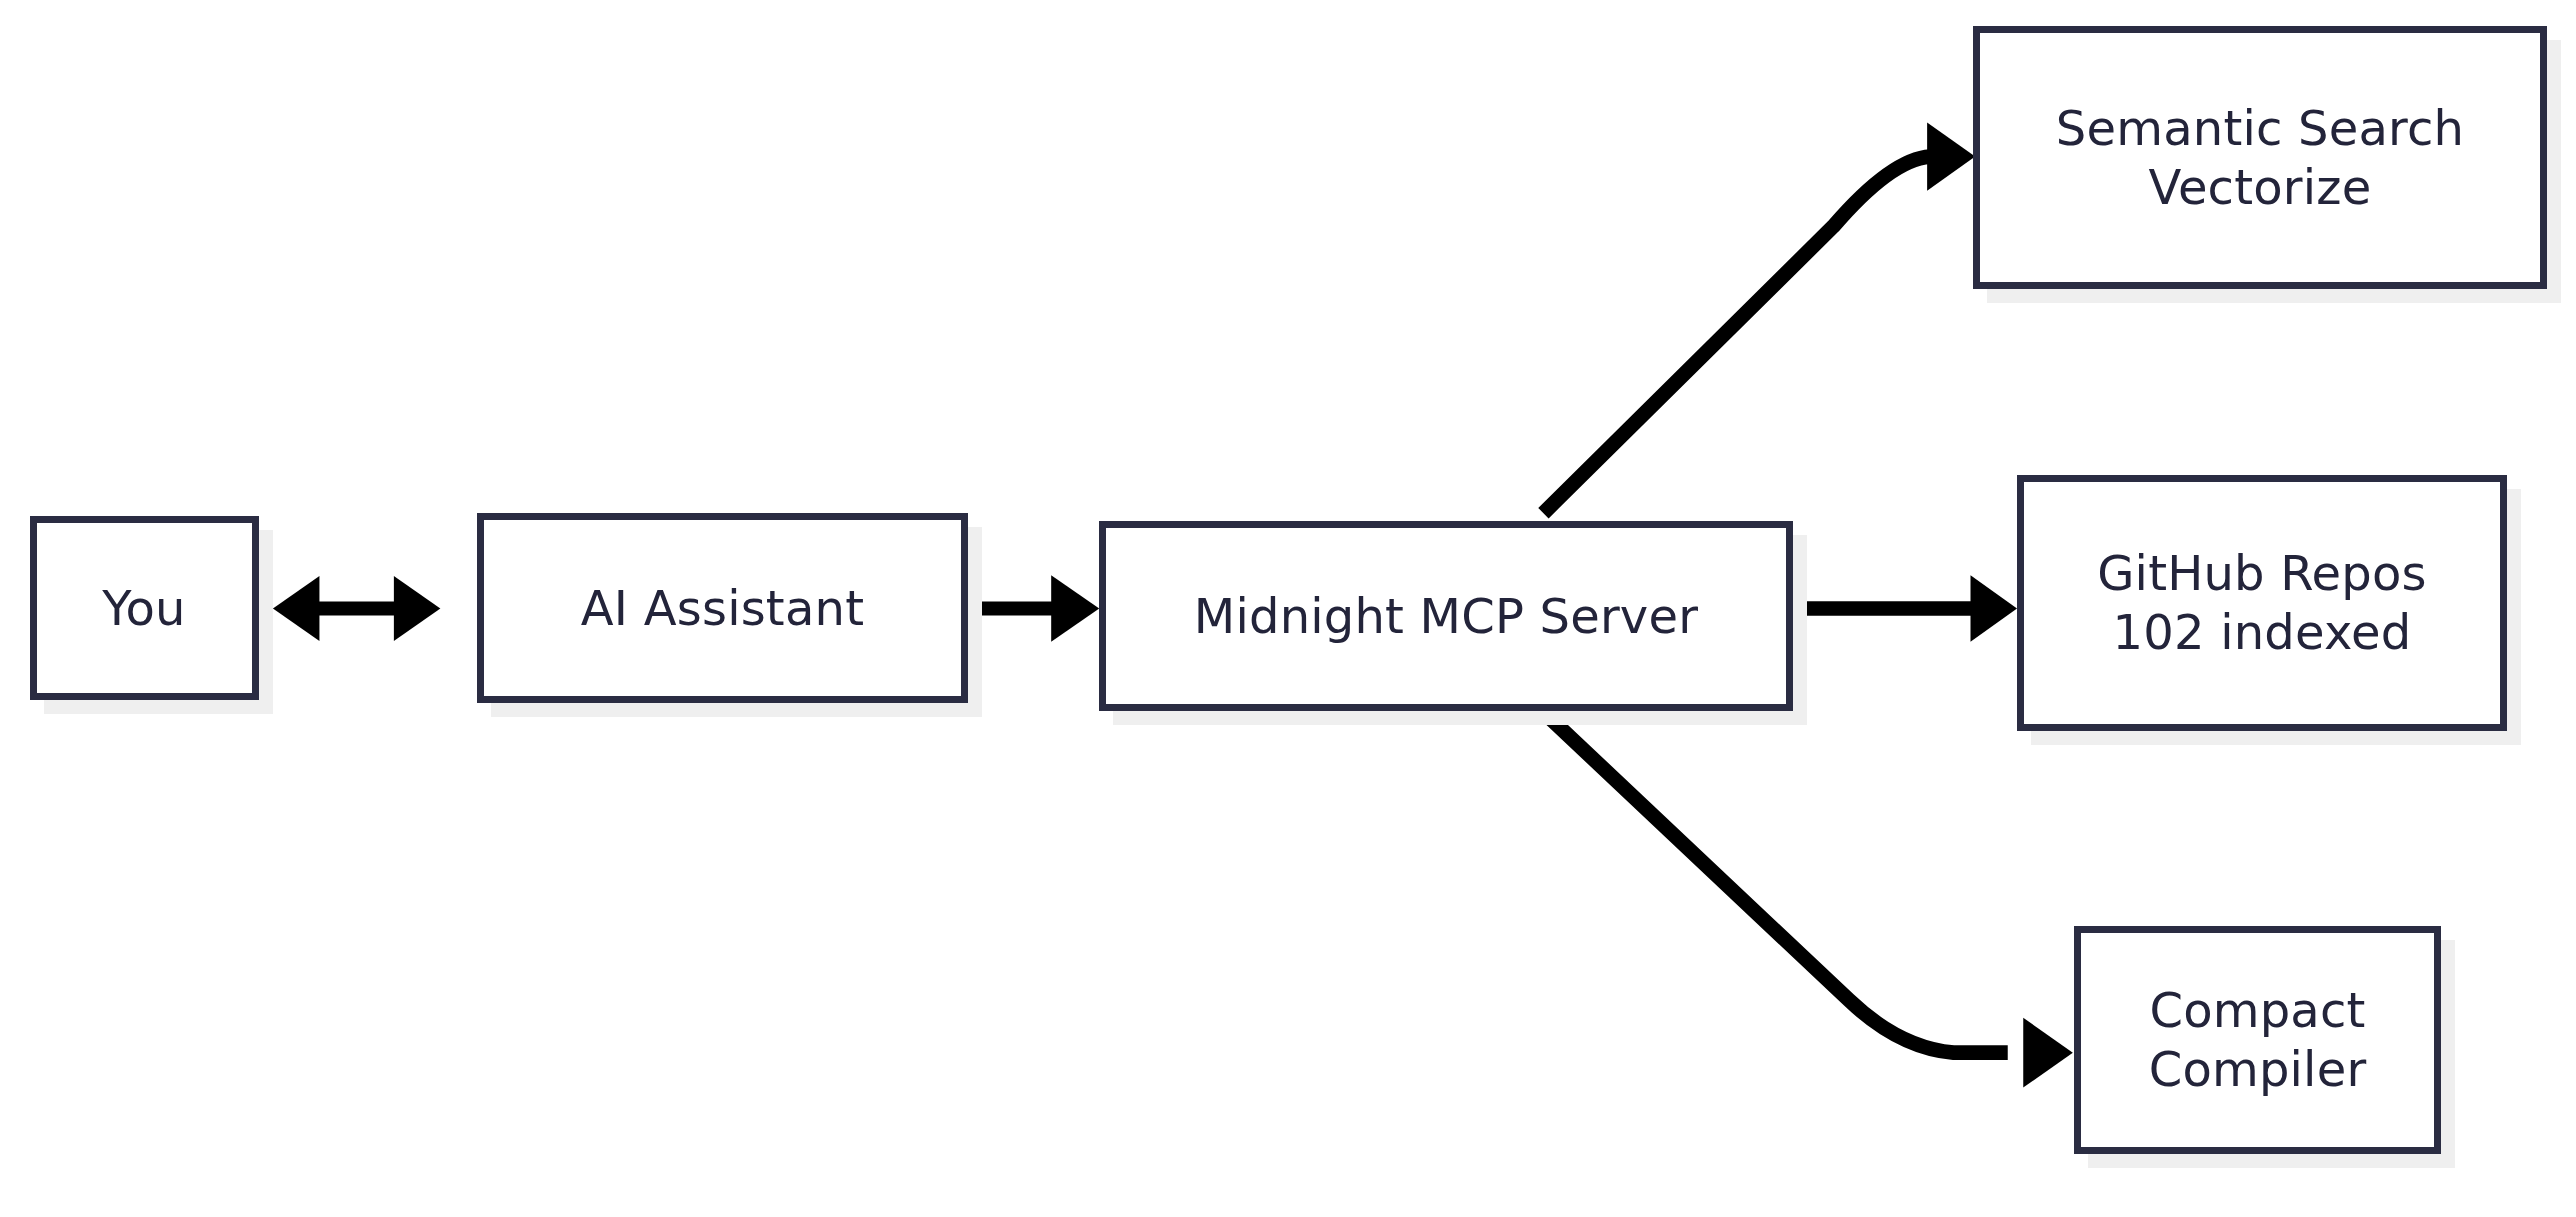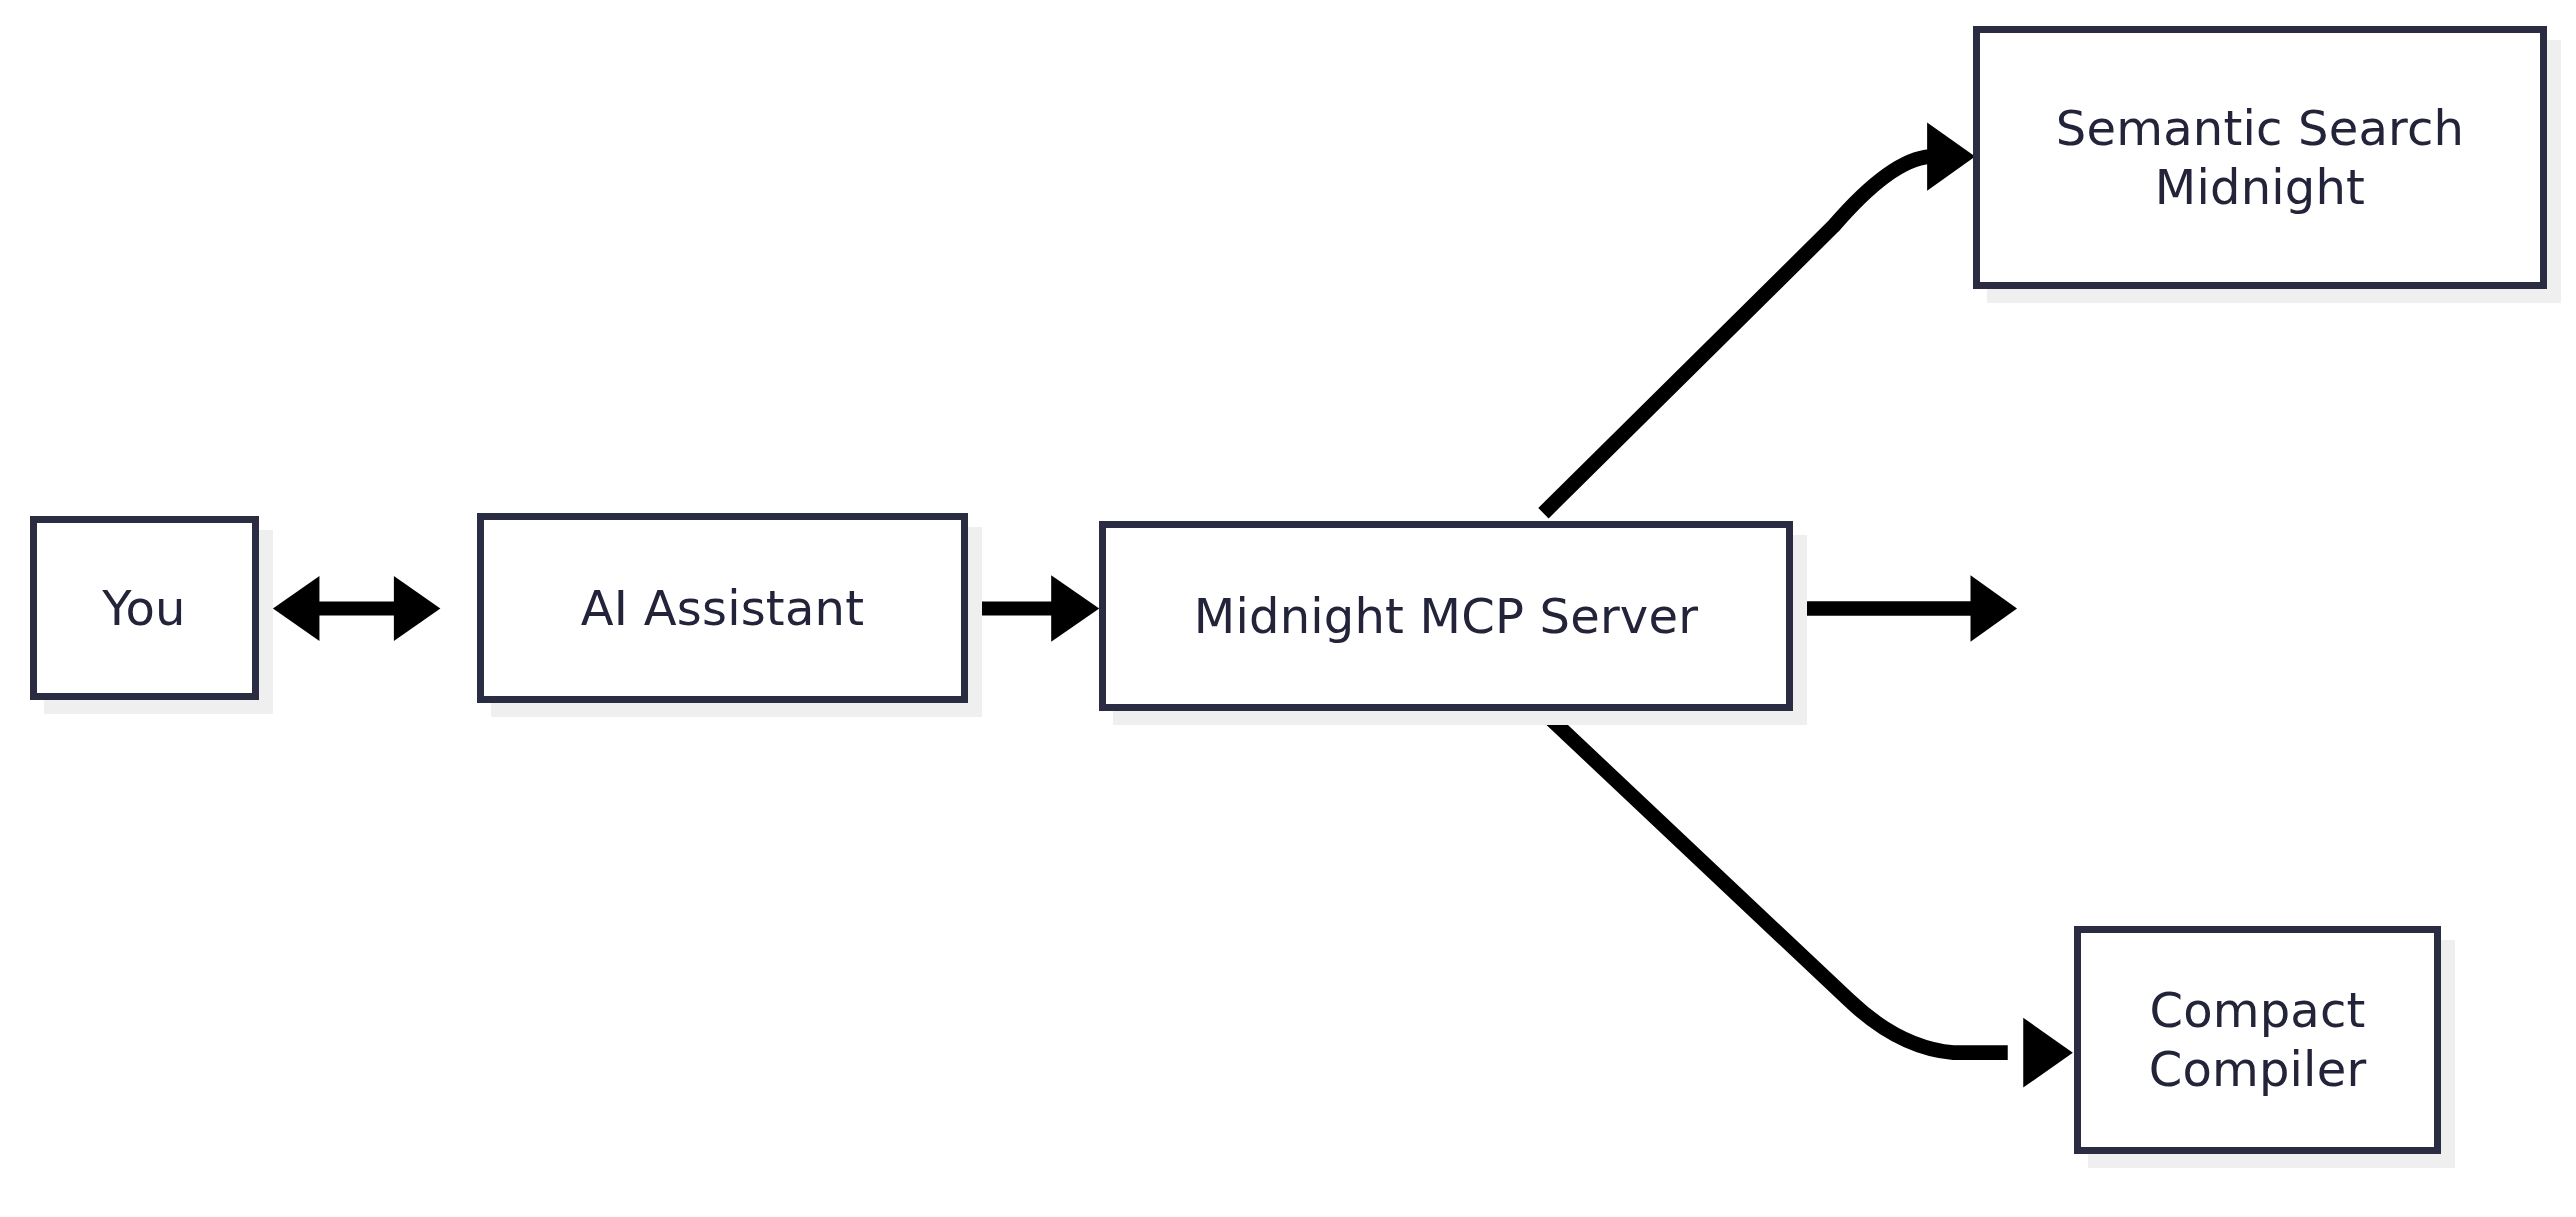--- a/index.html
+++ b/index.html
@@ -96,23 +96,27 @@
   <div class="node" id="node-assistant">
     <div class="node-label">AI Assistant</div>
   </div>
 
   <div class="node" id="node-mcp">
     <div class="node-label">Midnight MCP Server</div>
   </div>
 
   <div class="node" id="node-semantic">
     <div class="node-label">Semantic Search</div>
-    <div class="node-label">Midnight</div>
+    <div class="node-label">Vectorize</div>
   </div>
 
+  <div class="node" id="node-github">
+    <div class="node-label">GitHub Repos</div>
+    <div class="node-label">102 indexed</div>
+  </div>
 
   <div class="node" id="node-compact">
     <div class="node-label">Compact</div>
     <div class="node-label">Compiler</div>
   </div>
 
 </div>
 
 
 </body></html>

